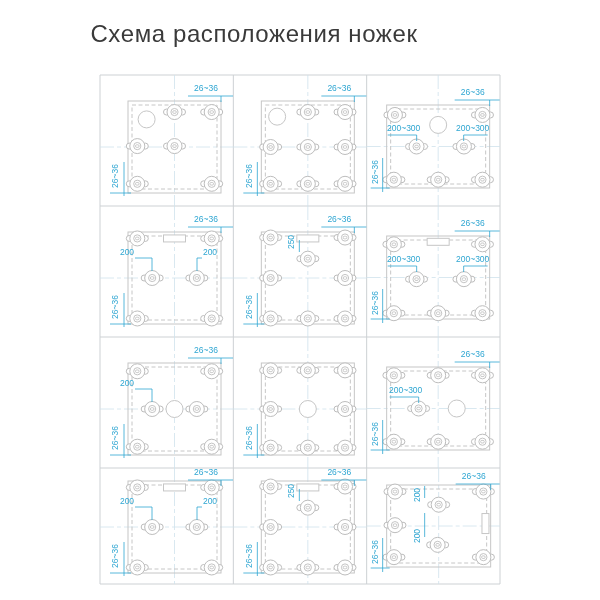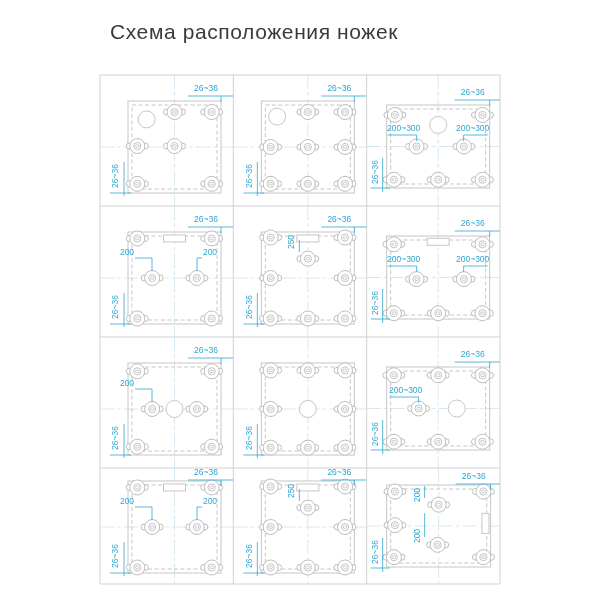--- a/index.html
+++ b/index.html
@@ -1,19 +1,19 @@
 <!DOCTYPE html>
 <html><head>
 <meta charset="utf-8">
 <style>
   html,body{margin:0;padding:0;background:#fff;width:600px;height:600px;overflow:hidden;
     font-family:"Liberation Sans",sans-serif;}
   .page{position:relative;width:600px;height:600px;background:#fff;}
   h1.title{position:absolute;top:20px;left:0;width:508px;margin:0;text-align:center;
-    font-size:21px;font-weight:500;color:#3a3a3a;letter-spacing:.6px;}
+    font-size:24px;font-weight:500;color:#3a3a3a;letter-spacing:.6px;}
   svg text.dim{font-family:"Liberation Sans",sans-serif;font-size:8.5px;}
 </style>
 </head>
 <body>
 
 <div class="page">
   <h1 class="title" style="color: rgb(58, 58, 58);">Схема расположения ножек</h1>
   <svg id="diagram" width="600" height="600" viewBox="0 0 600 600" style="position:absolute;top:0;left:0;">
       <line x1="100" y1="75" x2="100" y2="584" stroke="#cdd1d4" stroke-width="1"></line>
       <line x1="233.33" y1="75" x2="233.33" y2="584" stroke="#cdd1d4" stroke-width="1"></line>

